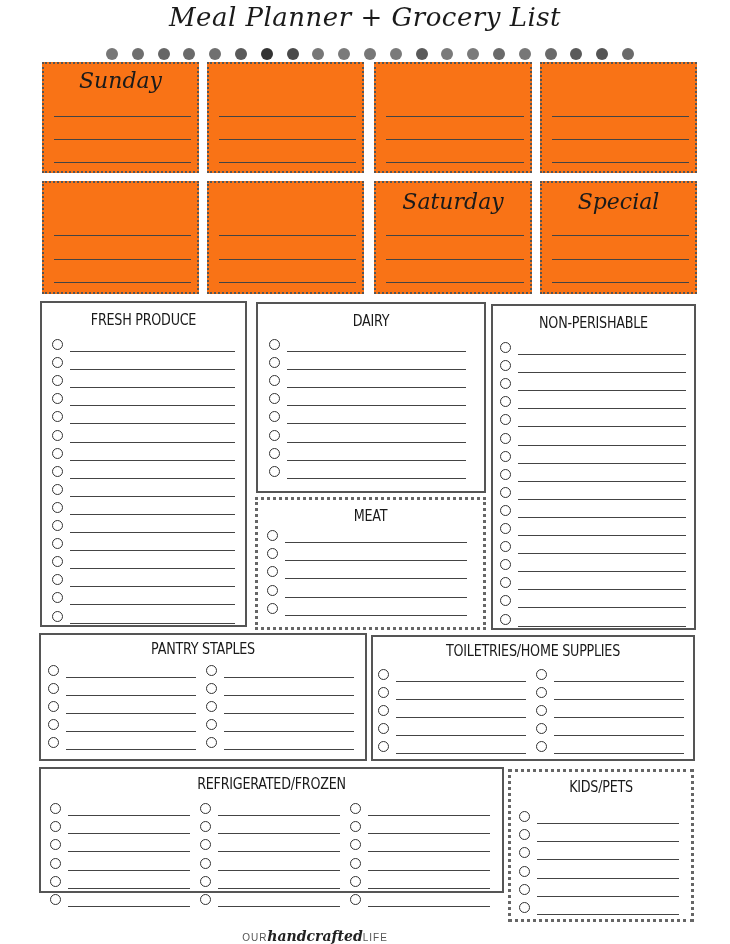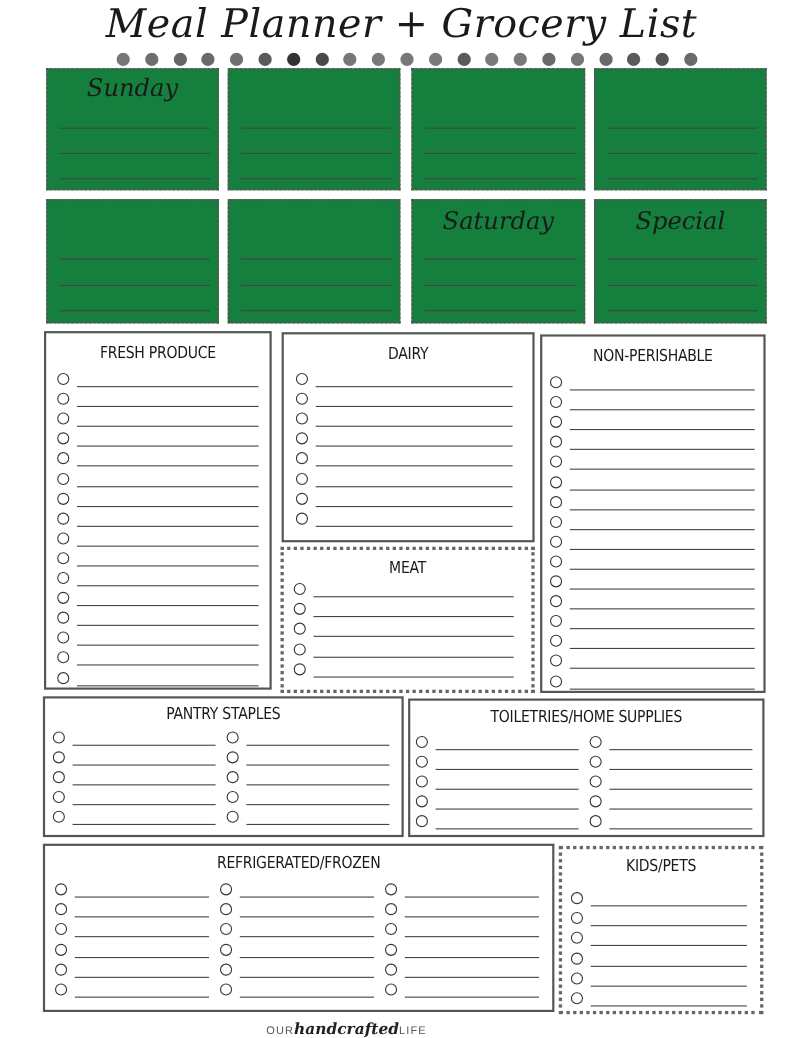--- a/index.html
+++ b/index.html
@@ -1,20 +1,20 @@
 <!DOCTYPE html>
 <html><head>
 <meta charset="utf-8">
 <style>
   html, body { margin:0; padding:0; background:#ffffff; }
   body { width:730px; height:944px; position:relative; overflow:hidden; font-family:"Liberation Sans", sans-serif; color:#222; }
-  .title { position:absolute; left:0; top:2px; width:730px; text-align:center; font-family:"DejaVu Serif", serif; font-style:italic; font-size:36px; color:#1a1a1a; letter-spacing:0.5px; }
+  .title { position:absolute; left:0; top:2px; width:730px; text-align:center; font-family:"DejaVu Serif", serif; font-style:italic; font-size:26px; color:#1a1a1a; letter-spacing:0.5px; }
   .dots { position:absolute; left:106px; top:48px; height:14px; }
   .dot { position:absolute; width:12px; height:12px; border-radius:50%; background:#6a6a6a; }
-  .daybox { position:absolute; border:2px dotted #555; box-sizing:border-box; background:#15803d; }
+  .daybox { position:absolute; border:2px dotted #555; box-sizing:border-box; background:#f97316; }
   .dayname { position:absolute; left:0; right:0; top:4px; text-align:center; font-family:"DejaVu Serif", serif; font-style:italic; font-size:22px; color:#1a1a1a; }
   .dayline { position:absolute; left:10px; right:6px; height:0; border-top:1.5px solid #444; }
   .section { position:absolute; box-sizing:border-box; background:#fff; }
   .solid { border:2.5px solid #555; }
   .dotted { border:3px dotted #666; }
   .sec-title { position:absolute; left:0; right:0; text-align:center; font-family:"DejaVu Sans", sans-serif; font-size:15px; letter-spacing:-0.3px; color:#1a1a1a; transform:scaleX(0.85); }
   .item { position:absolute; height:18px; }
   .circle { position:absolute; left:0; top:1px; width:9px; height:9px; border:1.8px solid #333; border-radius:50%; }
   .iline { position:absolute; left:18px; right:0; top:13px; border-top:1.3px solid #444; }
   .footer { position:absolute; left:0; width:630px; top:928px; text-align:center; font-size:10px; color:#555; letter-spacing:1px; }
@@ -369,21 +369,21 @@
     <div class="item" style="left: 163px; top: 85px; width: 148px;">
       <div class="circle"></div>
       <div class="iline"></div>
     </div>
     <div class="item" style="left: 163px; top: 103px; width: 148px;">
       <div class="circle"></div>
       <div class="iline"></div>
     </div>
   </div>
 
-<div class="section solid" style="left:39px;top:767px;width:465px;height:153px;">
+<div class="section solid" style="left:39px;top:767px;width:465px;height:126px;">
   <div class="sec-title" style="top:6px">REFRIGERATED/FROZEN</div>
 <div class="item" style="left: 9px; top: 33px; width: 140px;">
       <div class="circle"></div>
       <div class="iline"></div>
     </div>
     <div class="item" style="left: 9px; top: 51.2px; width: 140px;">
       <div class="circle"></div>
       <div class="iline"></div>
     </div>
     <div class="item" style="left: 9px; top: 69.4px; width: 140px;">

